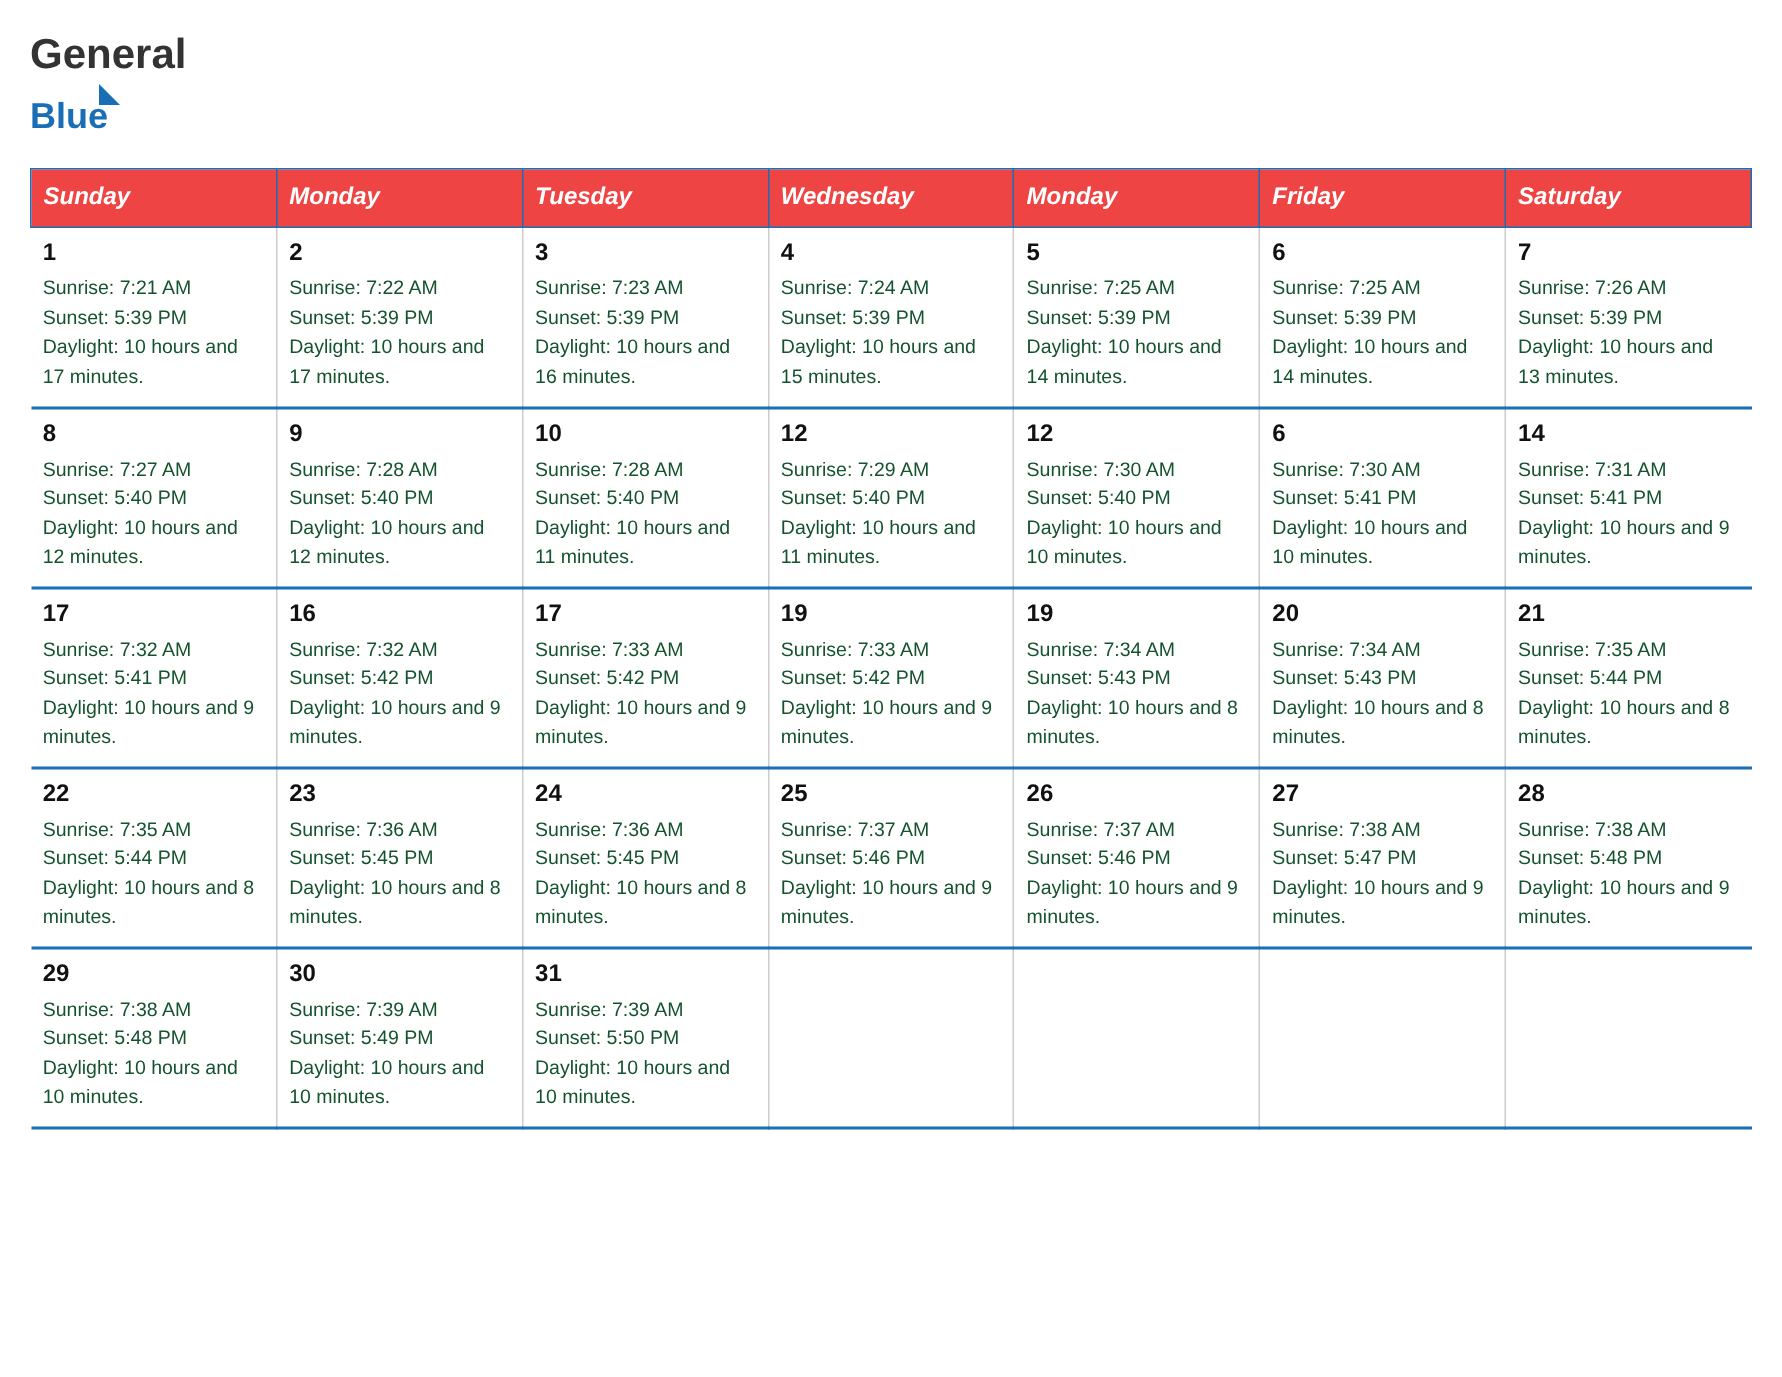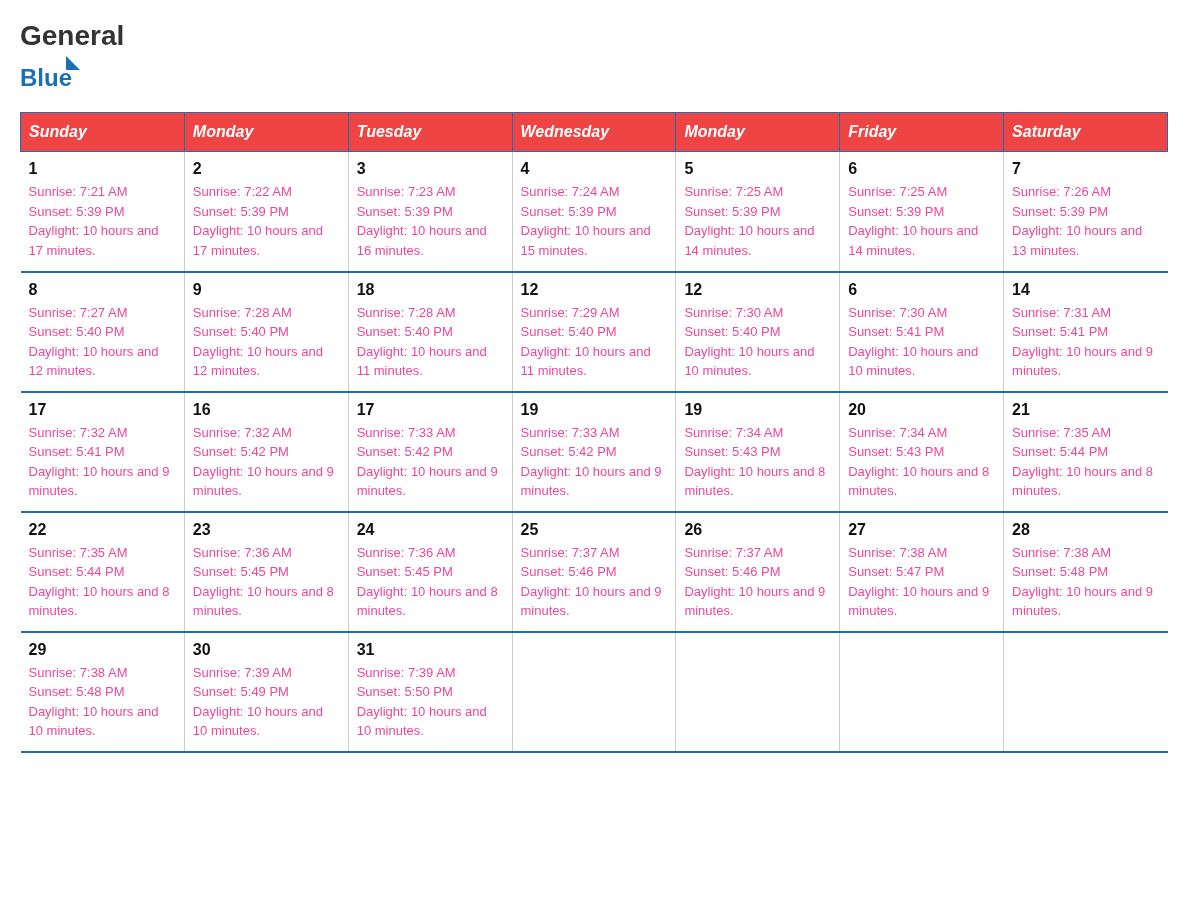--- a/index.html
+++ b/index.html
@@ -93,21 +93,21 @@
     }
     .day-number {
       font-size: 16px;
       font-weight: bold;
       margin-bottom: 4px;
       color: #111;
     }
     .day-info {
       font-size: 13px;
       line-height: 1.5;
-      color: #ec4899;
+      color: #14532d;
     }
     .empty-cell {
       background: #fff;
     }
   </style>
 </head>
 <body>
 
 <div class="header">
   <div class="logo">
@@ -169,21 +169,21 @@
       <tr>
         <td>
           <div class="day-number">8</div>
           <div class="day-info">Sunrise: 7:27 AM<br>Sunset: 5:40 PM<br>Daylight: 10 hours and 12 minutes.</div>
         </td>
         <td>
           <div class="day-number">9</div>
           <div class="day-info">Sunrise: 7:28 AM<br>Sunset: 5:40 PM<br>Daylight: 10 hours and 12 minutes.</div>
         </td>
         <td>
-          <div class="day-number">18</div>
+          <div class="day-number">10</div>
           <div class="day-info">Sunrise: 7:28 AM<br>Sunset: 5:40 PM<br>Daylight: 10 hours and 11 minutes.</div>
         </td>
         <td>
           <div class="day-number">12</div>
           <div class="day-info">Sunrise: 7:29 AM<br>Sunset: 5:40 PM<br>Daylight: 10 hours and 11 minutes.</div>
         </td>
         <td>
           <div class="day-number">12</div>
           <div class="day-info">Sunrise: 7:30 AM<br>Sunset: 5:40 PM<br>Daylight: 10 hours and 10 minutes.</div>
         </td>

